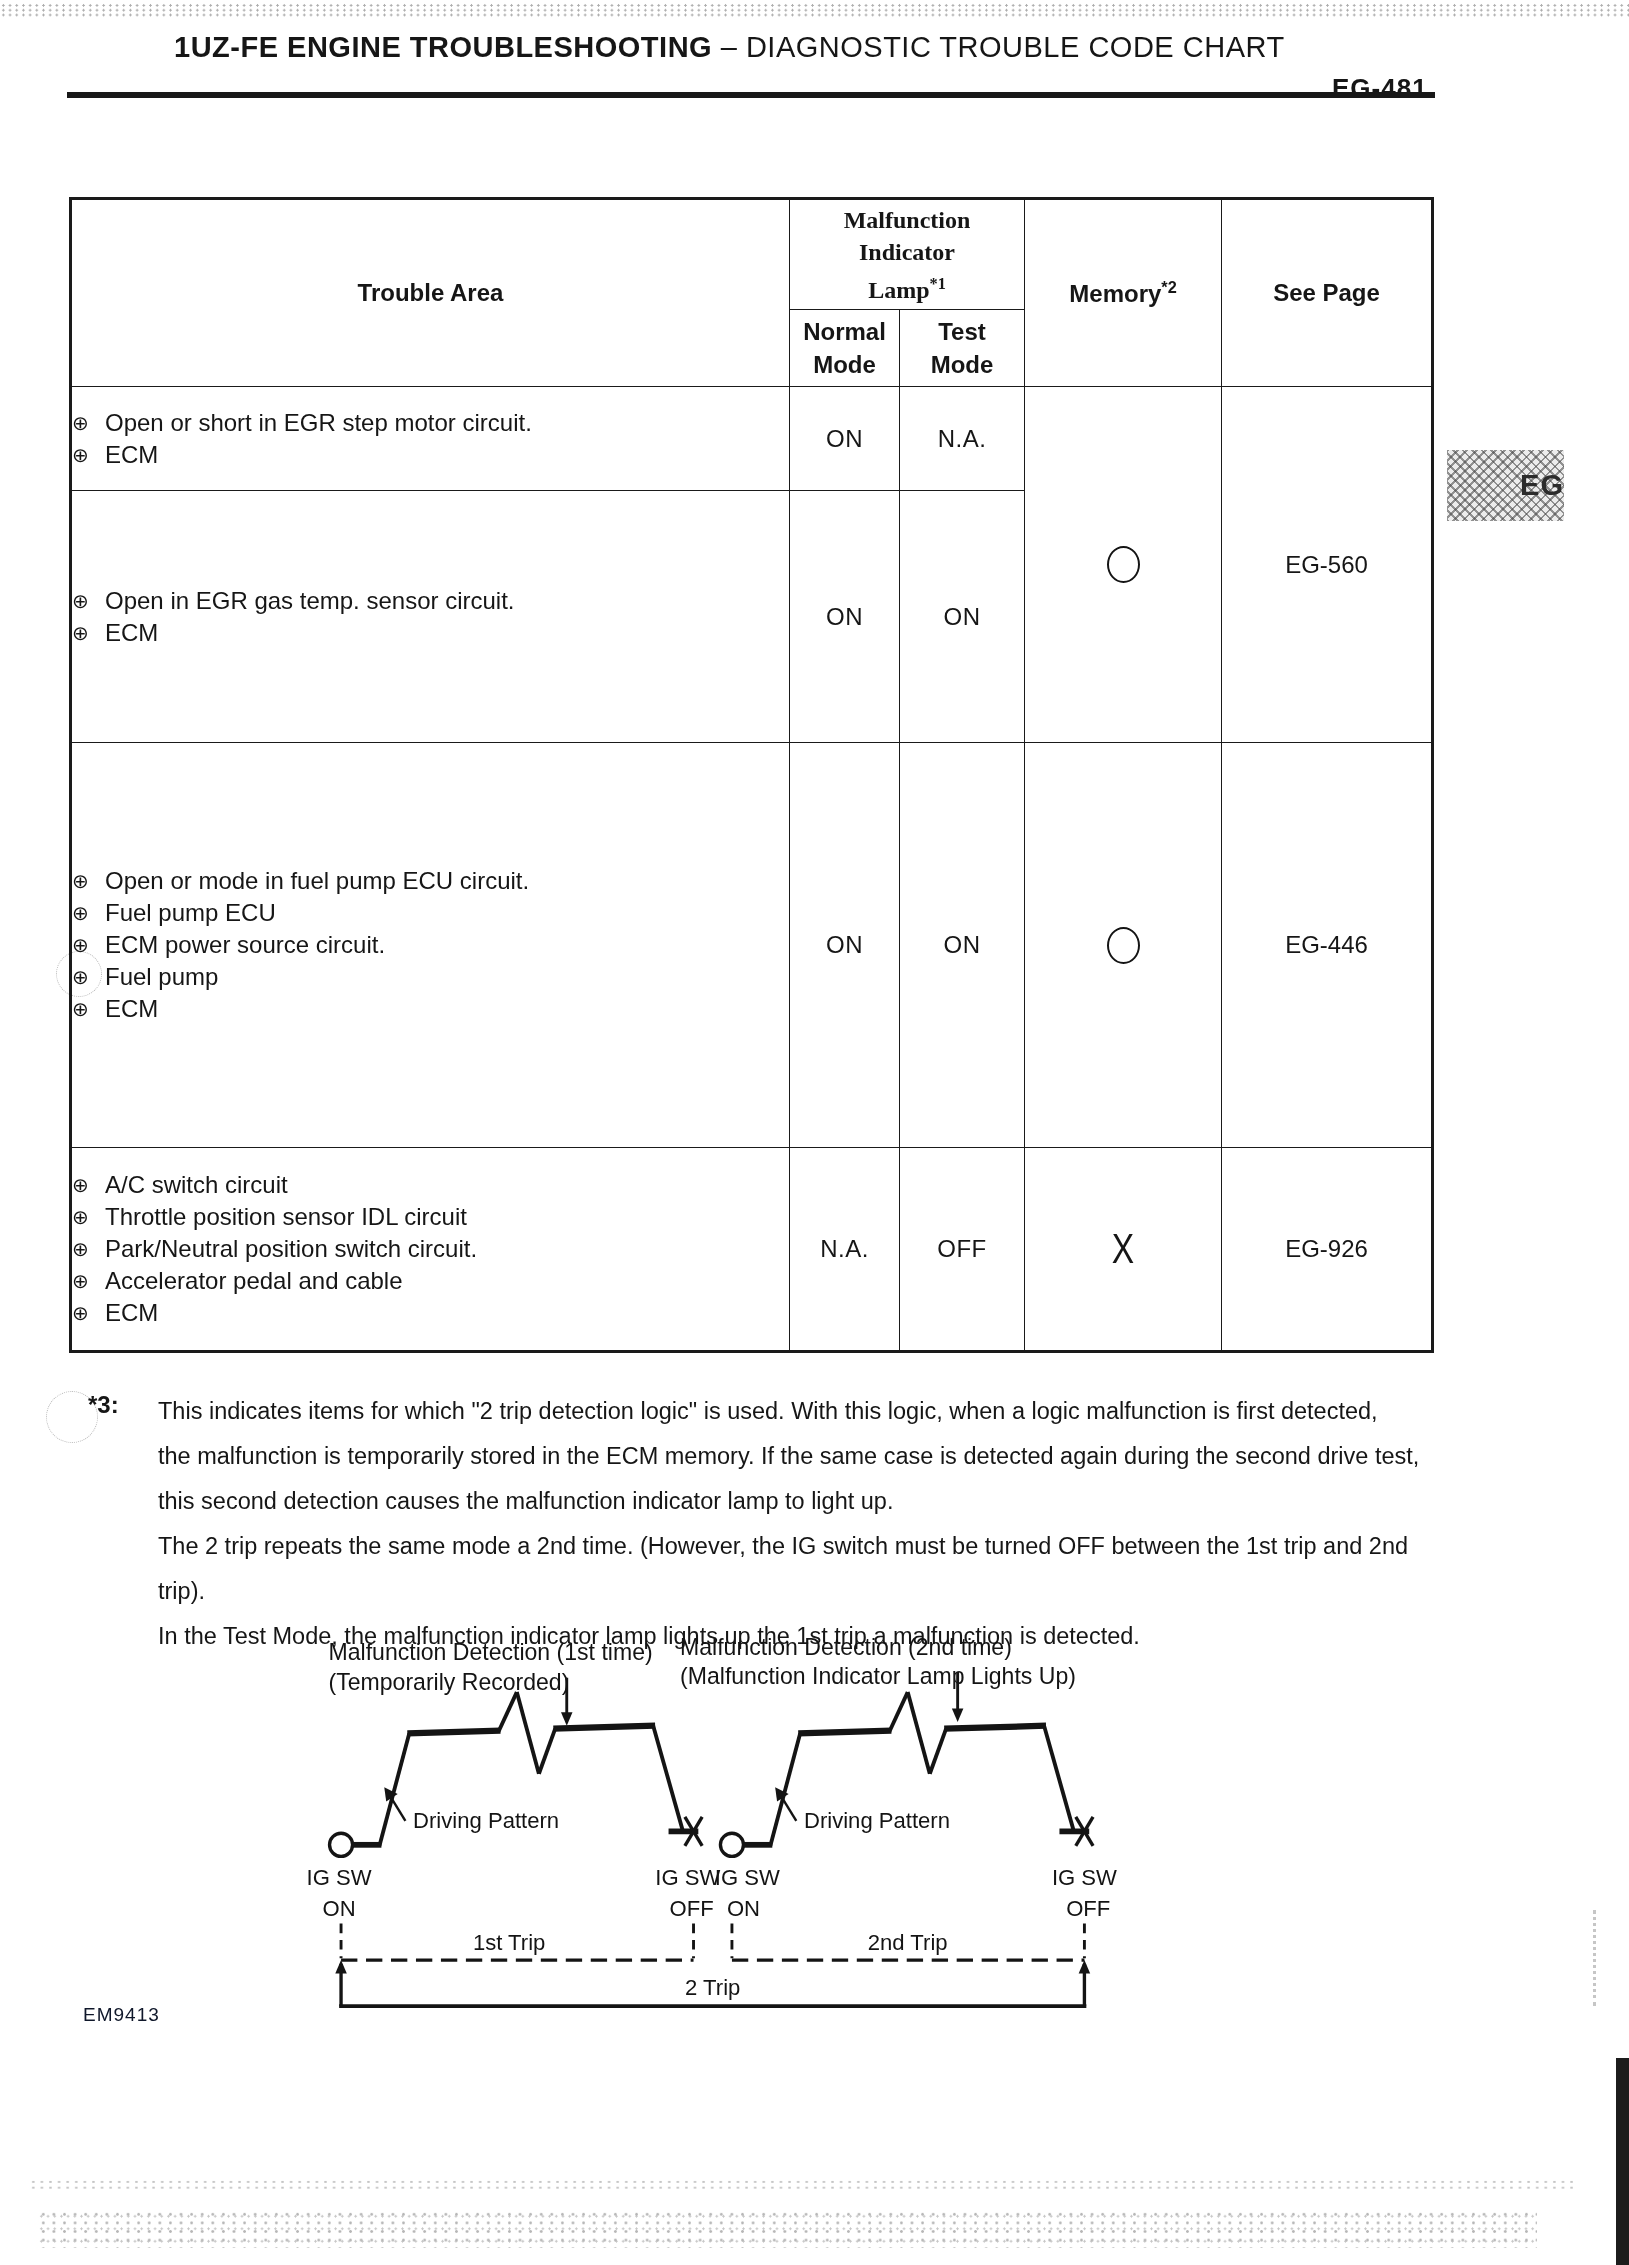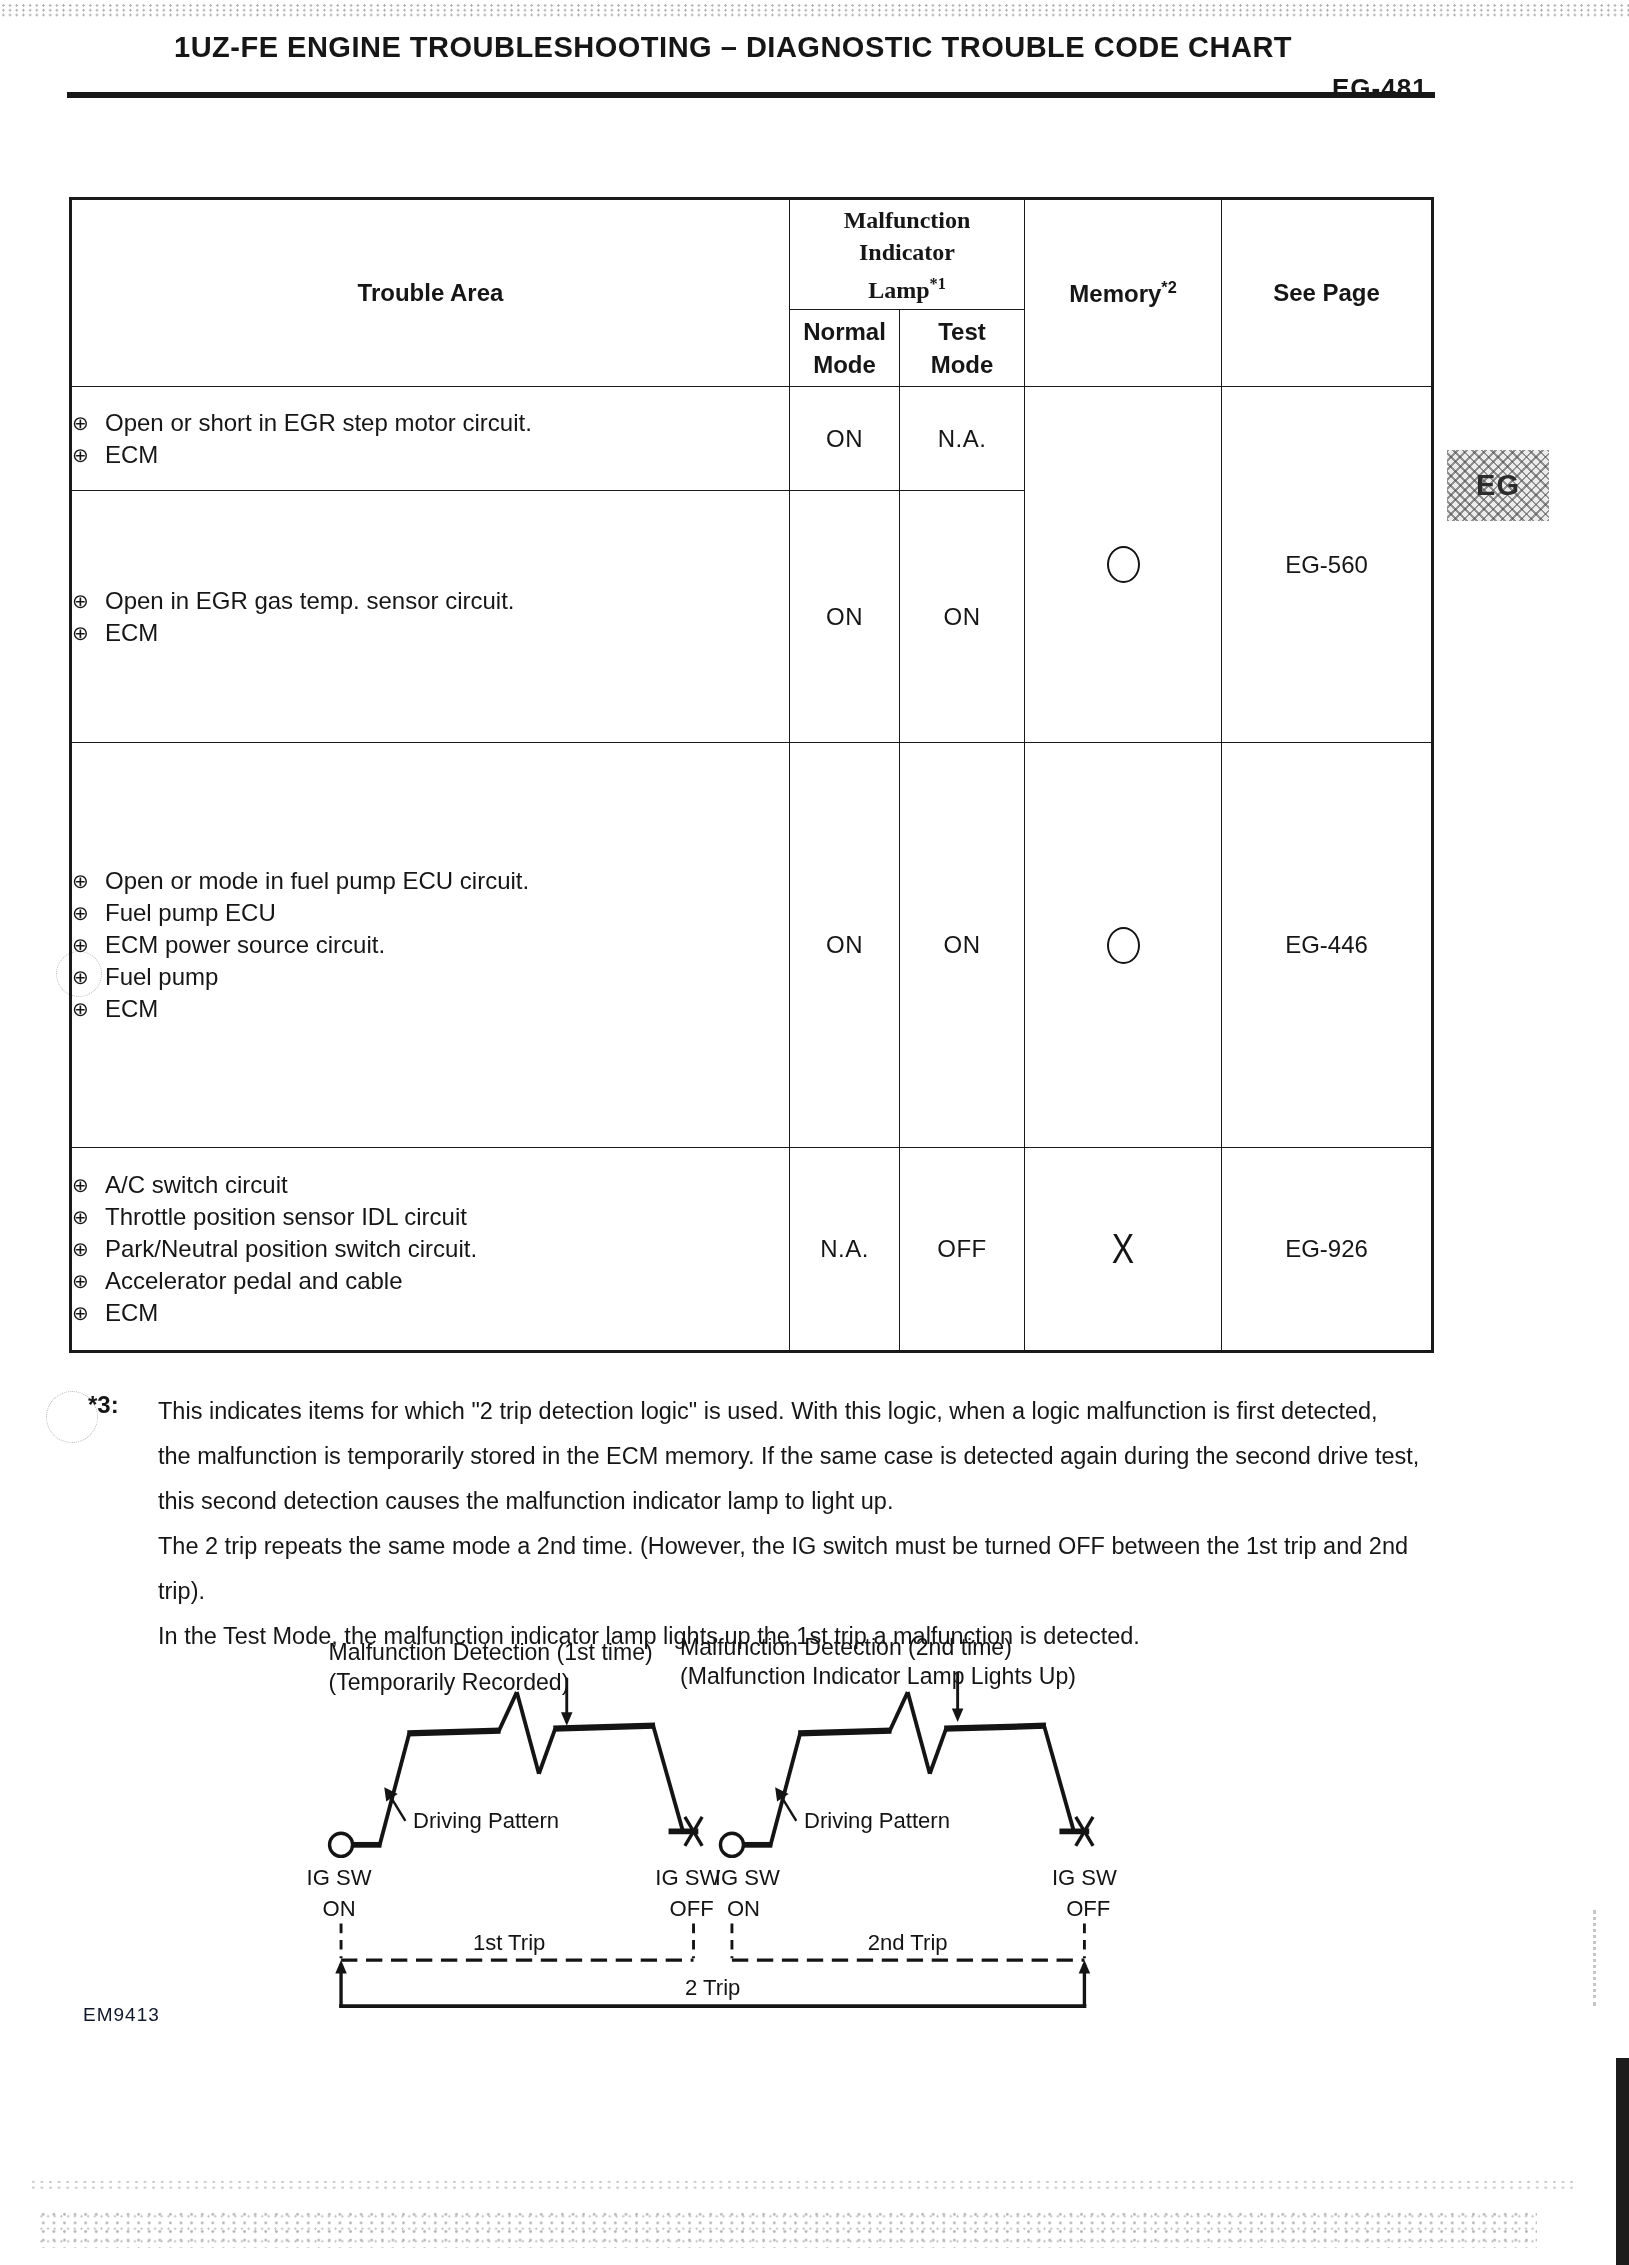--- a/index.html
+++ b/index.html
@@ -46,38 +46,38 @@
     position:absolute;top:1910px;left:1593px;width:0;height:96px;
     border-left:3.8px dotted #b9b9b9;opacity:.8;
   }
 
   
   .doc-title{
     position:absolute;top:31px;left:174px;width:1153px;
     font-size:29px;letter-spacing:0.5px;white-space:nowrap;
   }
   .doc-title .t1{font-weight:bold;margin-top:32px;}
-  .doc-title .t2{font-weight:bold;text-align:right;}
+  .doc-title .t2{font-weight:normal;text-align:right;}
   .page-num{
     position:absolute;top:25px;left:1332px;
     font-size:26px;font-weight:bold;letter-spacing:1px;margin-top:48px;
   }
   .title-rule{
     position:absolute;top:92px;left:67px;width:1368px;height:5.8px;
     background:#181818;
   }
 
   
   .eg-tab{
     position:absolute;top:450px;left:1447px;width:102px;height:71px;
     background-color:#ececec;
     background-image:
       repeating-linear-gradient(45deg, rgba(70,70,70,.55) 0 1.9px, transparent 1.9px 6.7px),
       repeating-linear-gradient(135deg, rgba(70,70,70,.55) 0 1.9px, transparent 1.9px 6.7px);
-    display:flex;align-items:center;justify-content:center;
+    display:flex;align-items:center;justify-content:flex-end;padding-left:15px;
   }
   .eg-tab span{font-size:29px;font-weight:bold;color:#2c2c2c;letter-spacing:1px;}
 
   
   table.dtc{
     position:absolute;top:197px;left:69px;
     border-collapse:collapse;table-layout:fixed;
     width:1362px;
     border:3.8px solid #1a1a1a;
   }

